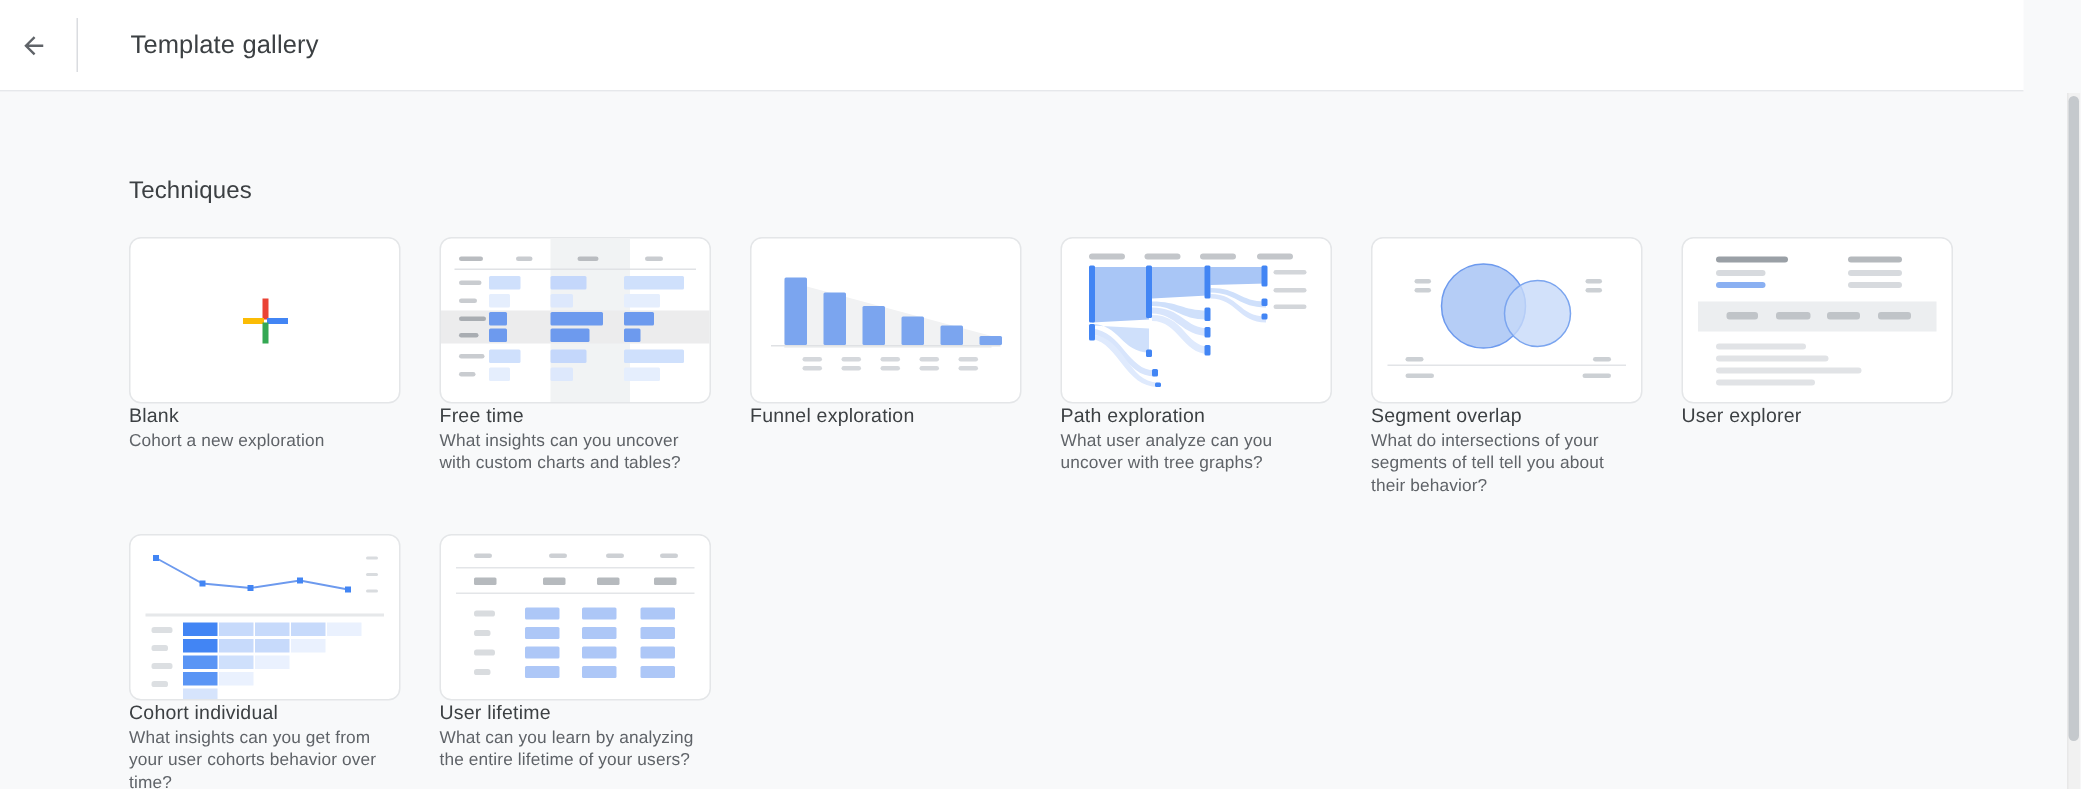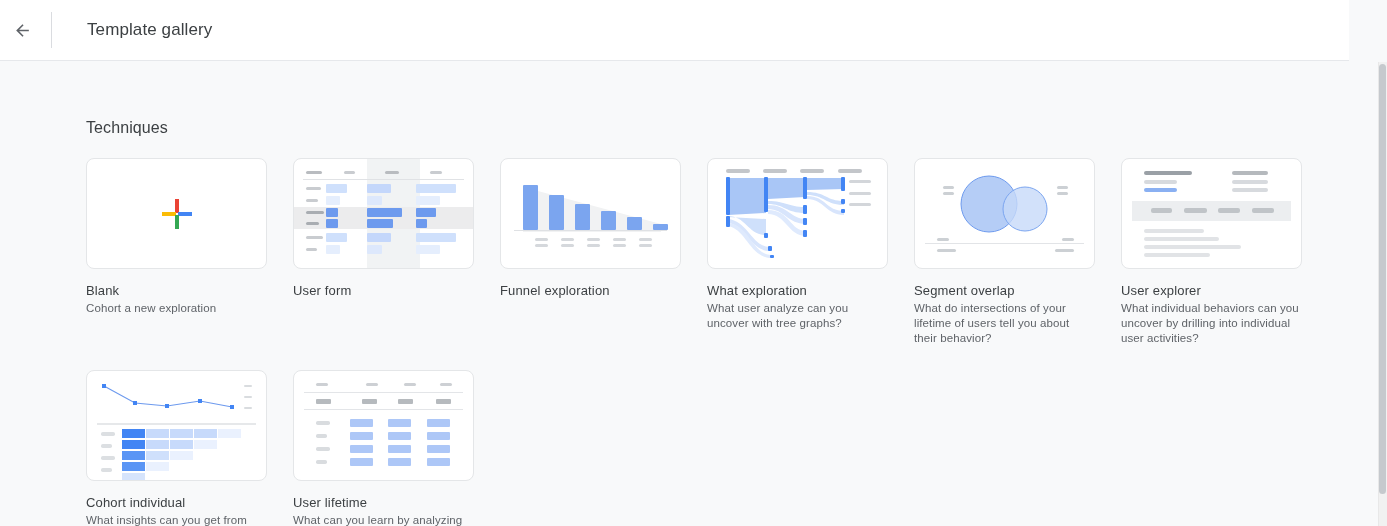--- a/index.html
+++ b/index.html
@@ -58,21 +58,21 @@
   }
   .thumb {
     width: 181px; height: 111px;
     background: #ffffff;
     border: 1px solid #e4e6e8;
     border-radius: 8px;
     overflow: hidden;
     position: relative;
   }
   .card-title {
-    margin-top: 14px;
+    margin-top: 0;
     font-size: 13px; color: #3c4043; letter-spacing: .15px;
   }
   .card-desc {
     margin-top: 3px;
     font-size: 11.5px; color: #5f6368; line-height: 15px; letter-spacing: .1px;
   }
 
   
   .gplus { position:absolute; left:50%; top:50%; transform: translate(-50%,-50%); width:34px; height:34px; }
 
@@ -200,21 +200,22 @@
           <div class="bar" style="left:73px; top:86px; width:15px; background:#dde8fc"></div>
 
           <div class="bar" style="left:122px;top:25px; width:40px; background:#cfe0fc"></div>
           <div class="bar" style="left:122px;top:37px; width:24px; background:#e5eefd"></div>
           <div class="bar" style="left:122px;top:49px; width:20px; background:#6d9aee"></div>
           <div class="bar" style="left:122px;top:60px; width:11px; background:#6d9aee"></div>
           <div class="bar" style="left:122px;top:74px; width:40px; background:#cfe0fc"></div>
           <div class="bar" style="left:122px;top:86px; width:24px; background:#e5eefd"></div>
         </div>
       </div>
-      <div class="card-title">User form</div>
+      <div class="card-title">Free time</div>
+      <div class="card-desc">What insights can you uncover with custom charts and tables?</div>
     </div>
 
     <div class="card">
       <div class="thumb">
         <div class="fn">
           <svg width="181" height="111" style="position:absolute;inset:0">
             <polygon points="22,28 160,65 160,73 22,73" fill="#f1f2f3"></polygon>
             <polygon points="22,28 50,41 50,73 22,73" fill="#f1f2f3"></polygon>
           </svg>
           <div class="base"></div>
@@ -274,21 +275,21 @@
           <div class="node" style="left:95px; top:59px; height:7px;"></div>
           <div class="node" style="left:95px; top:71px; height:7px;"></div>
           <div class="node" style="left:133px;top:18px; height:14px;"></div>
           <div class="node" style="left:133px;top:40px; height:5px;"></div>
           <div class="node" style="left:133px;top:50px; height:4px;"></div>
           <div class="lead" style="left:141px; top:21px; width:22px;"></div>
           <div class="lead" style="left:141px; top:33px; width:22px;"></div>
           <div class="lead" style="left:141px; top:44px; width:22px;"></div>
         </div>
       </div>
-      <div class="card-title">What exploration</div>
+      <div class="card-title">Path exploration</div>
       <div class="card-desc">What user analyze can you uncover with tree graphs?</div>
     </div>
 
     <div class="card">
       <div class="thumb">
         <div class="sg">
           <svg width="181" height="111" style="position:absolute;inset:0">
             <circle cx="74" cy="45" r="28" fill="#a8c4f4" fill-opacity="0.85" stroke="#6d9aee" stroke-width="1"></circle>
             <circle cx="110" cy="50" r="22" fill="#c7d9f9" fill-opacity="0.8" stroke="#7ba5ef" stroke-width="1"></circle>
           </svg>
@@ -297,21 +298,21 @@
           <div class="mark" style="left:142px;top:27px; width:11px;"></div>
           <div class="mark" style="left:142px;top:33px; width:11px;"></div>
           <div class="rule" style="top:84px;"></div>
           <div class="mark" style="left:22px; top:79px; width:12px;"></div>
           <div class="mark" style="left:22px; top:90px; width:19px;"></div>
           <div class="mark" style="left:147px;top:79px; width:12px;"></div>
           <div class="mark" style="left:140px;top:90px; width:19px;"></div>
         </div>
       </div>
       <div class="card-title">Segment overlap</div>
-      <div class="card-desc">What do intersections of your lifetime of users tell you about their behavior?</div>
+      <div class="card-desc">What do intersections of your segments of tell tell you about their behavior?</div>
     </div>
 
     <div class="card">
       <div class="thumb">
         <div class="ue">
           <div class="ln" style="left:22px; top:12px; width:48px; background:#9aa0a6"></div>
           <div class="ln" style="left:22px; top:21px; width:33px;"></div>
           <div class="ln accent" style="left:22px; top:29px; width:33px;"></div>
           <div class="ln" style="left:110px;top:12px; width:36px; background:#b5b9bd"></div>
           <div class="ln" style="left:110px;top:21px; width:36px;"></div>
@@ -321,21 +322,20 @@
           <div class="chip" style="left:62px; top:49px; width:23px;"></div>
           <div class="chip" style="left:96px; top:49px; width:22px;"></div>
           <div class="chip" style="left:130px;top:49px; width:22px;"></div>
           <div class="ln" style="left:22px; top:70px; width:60px; background:#e1e3e6"></div>
           <div class="ln" style="left:22px; top:78px; width:75px; background:#e1e3e6"></div>
           <div class="ln" style="left:22px; top:86px; width:97px; background:#e1e3e6"></div>
           <div class="ln" style="left:22px; top:94px; width:66px; background:#e1e3e6"></div>
         </div>
       </div>
       <div class="card-title">User explorer</div>
-      <div class="card-desc">What individual behaviors can you uncover by drilling into individual user activities?</div>
     </div>
 
     <div class="card">
       <div class="thumb">
         <div class="ch">
           <svg width="181" height="111" style="position:absolute;inset:0">
             <polyline points="17,15 48,32 80,35 113,30 145,36" fill="none" stroke="#6d9aee" stroke-width="1.2"></polyline>
           </svg>
           <div class="dot" style="left:15px; top:13px;"></div>
           <div class="dot" style="left:46px; top:30px;"></div>

